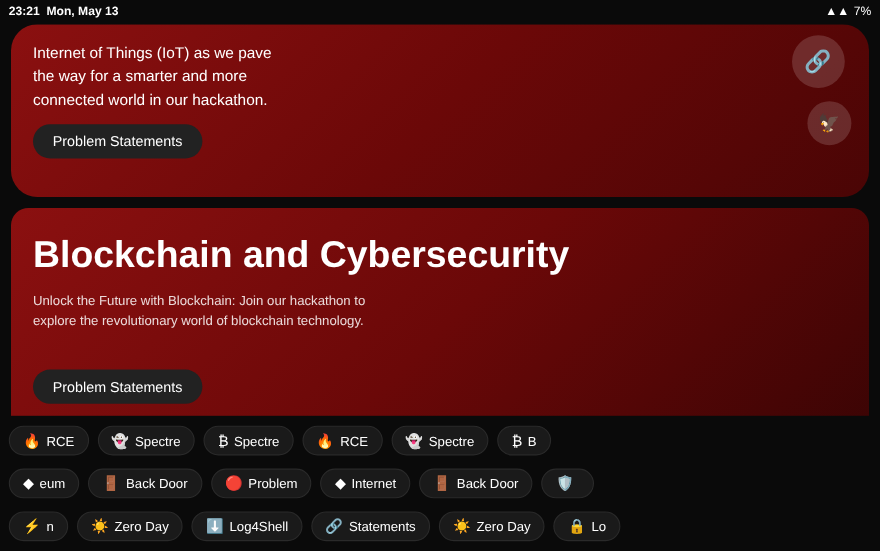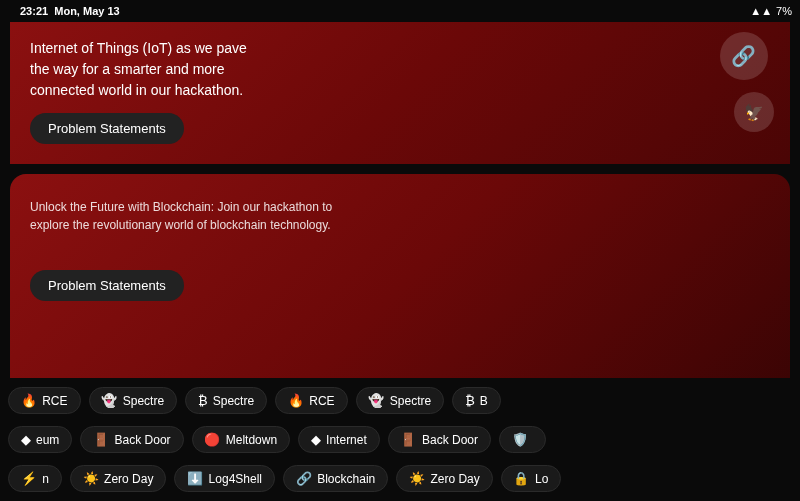--- a/index.html
+++ b/index.html
@@ -9,21 +9,21 @@
       background: #0a0a0a;
       font-family: -apple-system, BlinkMacSystemFont, 'Segoe UI', sans-serif;
       overflow: hidden;
       position: relative;
     }
 
     
     .status-bar {
       position: absolute;
       top: 0;
-      left: 12px;
+      left: 0;
       right: 0;
       height: 22px;
       background: #0a0a0a;
       display: flex;
       align-items: center;
       justify-content: space-between;
       padding: 0 8px;
       z-index: 100;
     }
     .status-left {
@@ -45,23 +45,23 @@
       top: 22px;
       left: 0;
       right: 0;
       bottom: 0;
       overflow: hidden;
     }
 
     
     .iot-card {
       background: linear-gradient(135deg, #8b1010 0%, #6b0808 50%, #4a0505 100%);
-      border-radius: 0;
+      border-radius: 24px;
       margin: 0 10px;
-      padding: 16px 20px 20px 20px;
+      padding: 16px 20px 35px 20px;
       position: relative;
       overflow: hidden;
       min-height: 130px;
     }
 
     .iot-card-text {
       color: #fff;
       font-size: 14px;
       line-height: 1.5;
       max-width: 220px;
@@ -196,20 +196,21 @@
   <div class="iot-card">
     <p class="iot-card-text">Internet of Things (IoT) as we pave the way for a smarter and more connected world in our hackathon.</p>
     <div class="iot-icons">
       <div class="icon-circle">🔗</div>
       <div class="icon-circle small" style="margin-left:20px;">🦅</div>
     </div>
     <button class="btn-problem">Problem Statements</button>
   </div>
 
   <div class="blockchain-card">
+    <h1 class="blockchain-title">Blockchain and Cybersecurity</h1>
     <p class="blockchain-desc">Unlock the Future with Blockchain: Join our hackathon to explore the revolutionary world of blockchain technology.</p>
     <button class="btn-problem">Problem Statements</button>
   </div>
 
   <div class="tags-section">
     <div class="tags-wrapper">
 
       <div class="tags-row">
         <div class="tag-item">
           <span class="tag-icon">🔥</span>
@@ -241,21 +242,21 @@
         <div class="tag-item">
           <span class="tag-icon">◆</span>
           <span>eum</span>
         </div>
         <div class="tag-item">
           <span class="tag-icon">🚪</span>
           <span>Back Door</span>
         </div>
         <div class="tag-item">
           <span class="tag-icon">🔴</span>
-          <span>Meltdown</span>
+          <span>Problem</span>
         </div>
         <div class="tag-item">
           <span class="tag-icon">◆</span>
           <span>Internet</span>
         </div>
         <div class="tag-item">
           <span class="tag-icon">🚪</span>
           <span>Back Door</span>
         </div>
         <div class="tag-item">
@@ -272,21 +273,21 @@
         <div class="tag-item">
           <span class="tag-icon">☀️</span>
           <span>Zero Day</span>
         </div>
         <div class="tag-item">
           <span class="tag-icon">⬇️</span>
           <span>Log4Shell</span>
         </div>
         <div class="tag-item">
           <span class="tag-icon">🔗</span>
-          <span>Blockchain</span>
+          <span>Statements</span>
         </div>
         <div class="tag-item">
           <span class="tag-icon">☀️</span>
           <span>Zero Day</span>
         </div>
         <div class="tag-item">
           <span class="tag-icon">🔒</span>
           <span>Lo</span>
         </div>
       </div>

